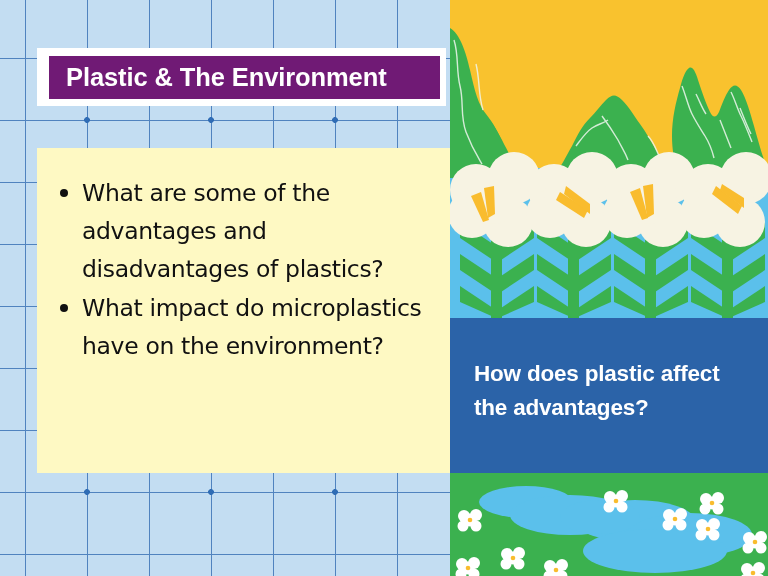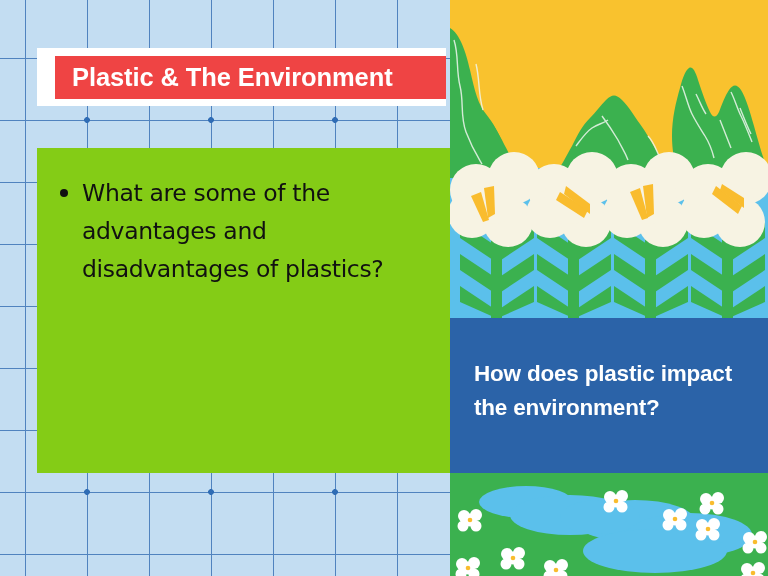--- a/index.html
+++ b/index.html
@@ -44,23 +44,23 @@
 
   
   .title-frame {
     position: absolute;
     left: 37px; top: 48px;
     width: 409px; height: 58px;
     background: #ffffff;
   }
   .title-bar {
     position: absolute;
-    left: 18px; top: 8px;
+    left: 12px; top: 8px;
     width: 391px; height: 43px;
-    background: #ef4444;
+    background: #701a75;
   }
   .title-text {
     position: absolute;
     left: 0; top: 0;
     width: 391px; height: 43px;
     display: flex;
     align-items: center;
     padding-left: 17px;
     box-sizing: border-box;
     color: #ffffff;
@@ -68,21 +68,21 @@
     font-weight: bold;
     letter-spacing: -0.1px;
     white-space: nowrap;
   }
 
   
   .content-box {
     position: absolute;
     left: 37px; top: 148px;
     width: 413px; height: 325px;
-    background: #84cc16;
+    background: #fef9c3;
   }
   .bullet-list {
     margin: 0;
     padding: 26px 14px 0 20px;
     list-style: none;
   }
   .bullet-item {
     position: relative;
     padding-left: 25px;
     margin-bottom: 1px;
@@ -158,20 +158,24 @@
     <div class="title-bar">
       <div class="title-text">Plastic &amp; The Environment</div>
     </div>
   </div>
 
   <div class="content-box">
     <ul class="bullet-list">
       <li class="bullet-item">
         <span class="bullet-dot"></span>
         <span>What are some of the advantages and disadvantages of plastics?</span>
+      </li>
+      <li class="bullet-item">
+        <span class="bullet-dot"></span>
+        <span>What impact do microplastics have on the environment?</span>
       </li>
     </ul>
   </div>
 
   <div class="right-panel">
 
     <div class="art-top">
       <svg width="318" height="318" viewBox="0 0 318 318" xmlns="http://www.w3.org/2000/svg">
 
         <rect x="0" y="0" width="318" height="190" fill="#f9c22e"></rect>
@@ -282,21 +286,21 @@
           <circle cx="254" cy="214" r="24" fill="#f7f3e3"></circle>
           <circle cx="290" cy="222" r="25" fill="#f7f3e3"></circle>
           <circle cx="276" cy="196" r="28" fill="#f7f3e3"></circle>
           <path d="M266,186 L292,206 L288,214 L262,194 Z" fill="#f9bc2e"></path>
           <path d="M272,184 L294,198 L294,208 L270,190 Z" fill="#f9bc2e"></path>
         </g>
       </svg>
     </div>
 
     <div class="caption-box">
-      <div class="caption-text">How does plastic impact the environment?</div>
+      <div class="caption-text">How does plastic affect the advantages?</div>
     </div>
 
     <div class="art-bottom">
       <svg width="318" height="103" viewBox="0 0 318 103" xmlns="http://www.w3.org/2000/svg">
         <rect x="0" y="0" width="318" height="103" fill="#3bb14f"></rect>
         <g fill="#5bc0eb">
           <ellipse cx="76" cy="29" rx="47" ry="16"></ellipse>
           <ellipse cx="120" cy="42" rx="60" ry="20"></ellipse>
           <ellipse cx="185" cy="48" rx="60" ry="21"></ellipse>
           <ellipse cx="240" cy="62" rx="62" ry="22"></ellipse>

